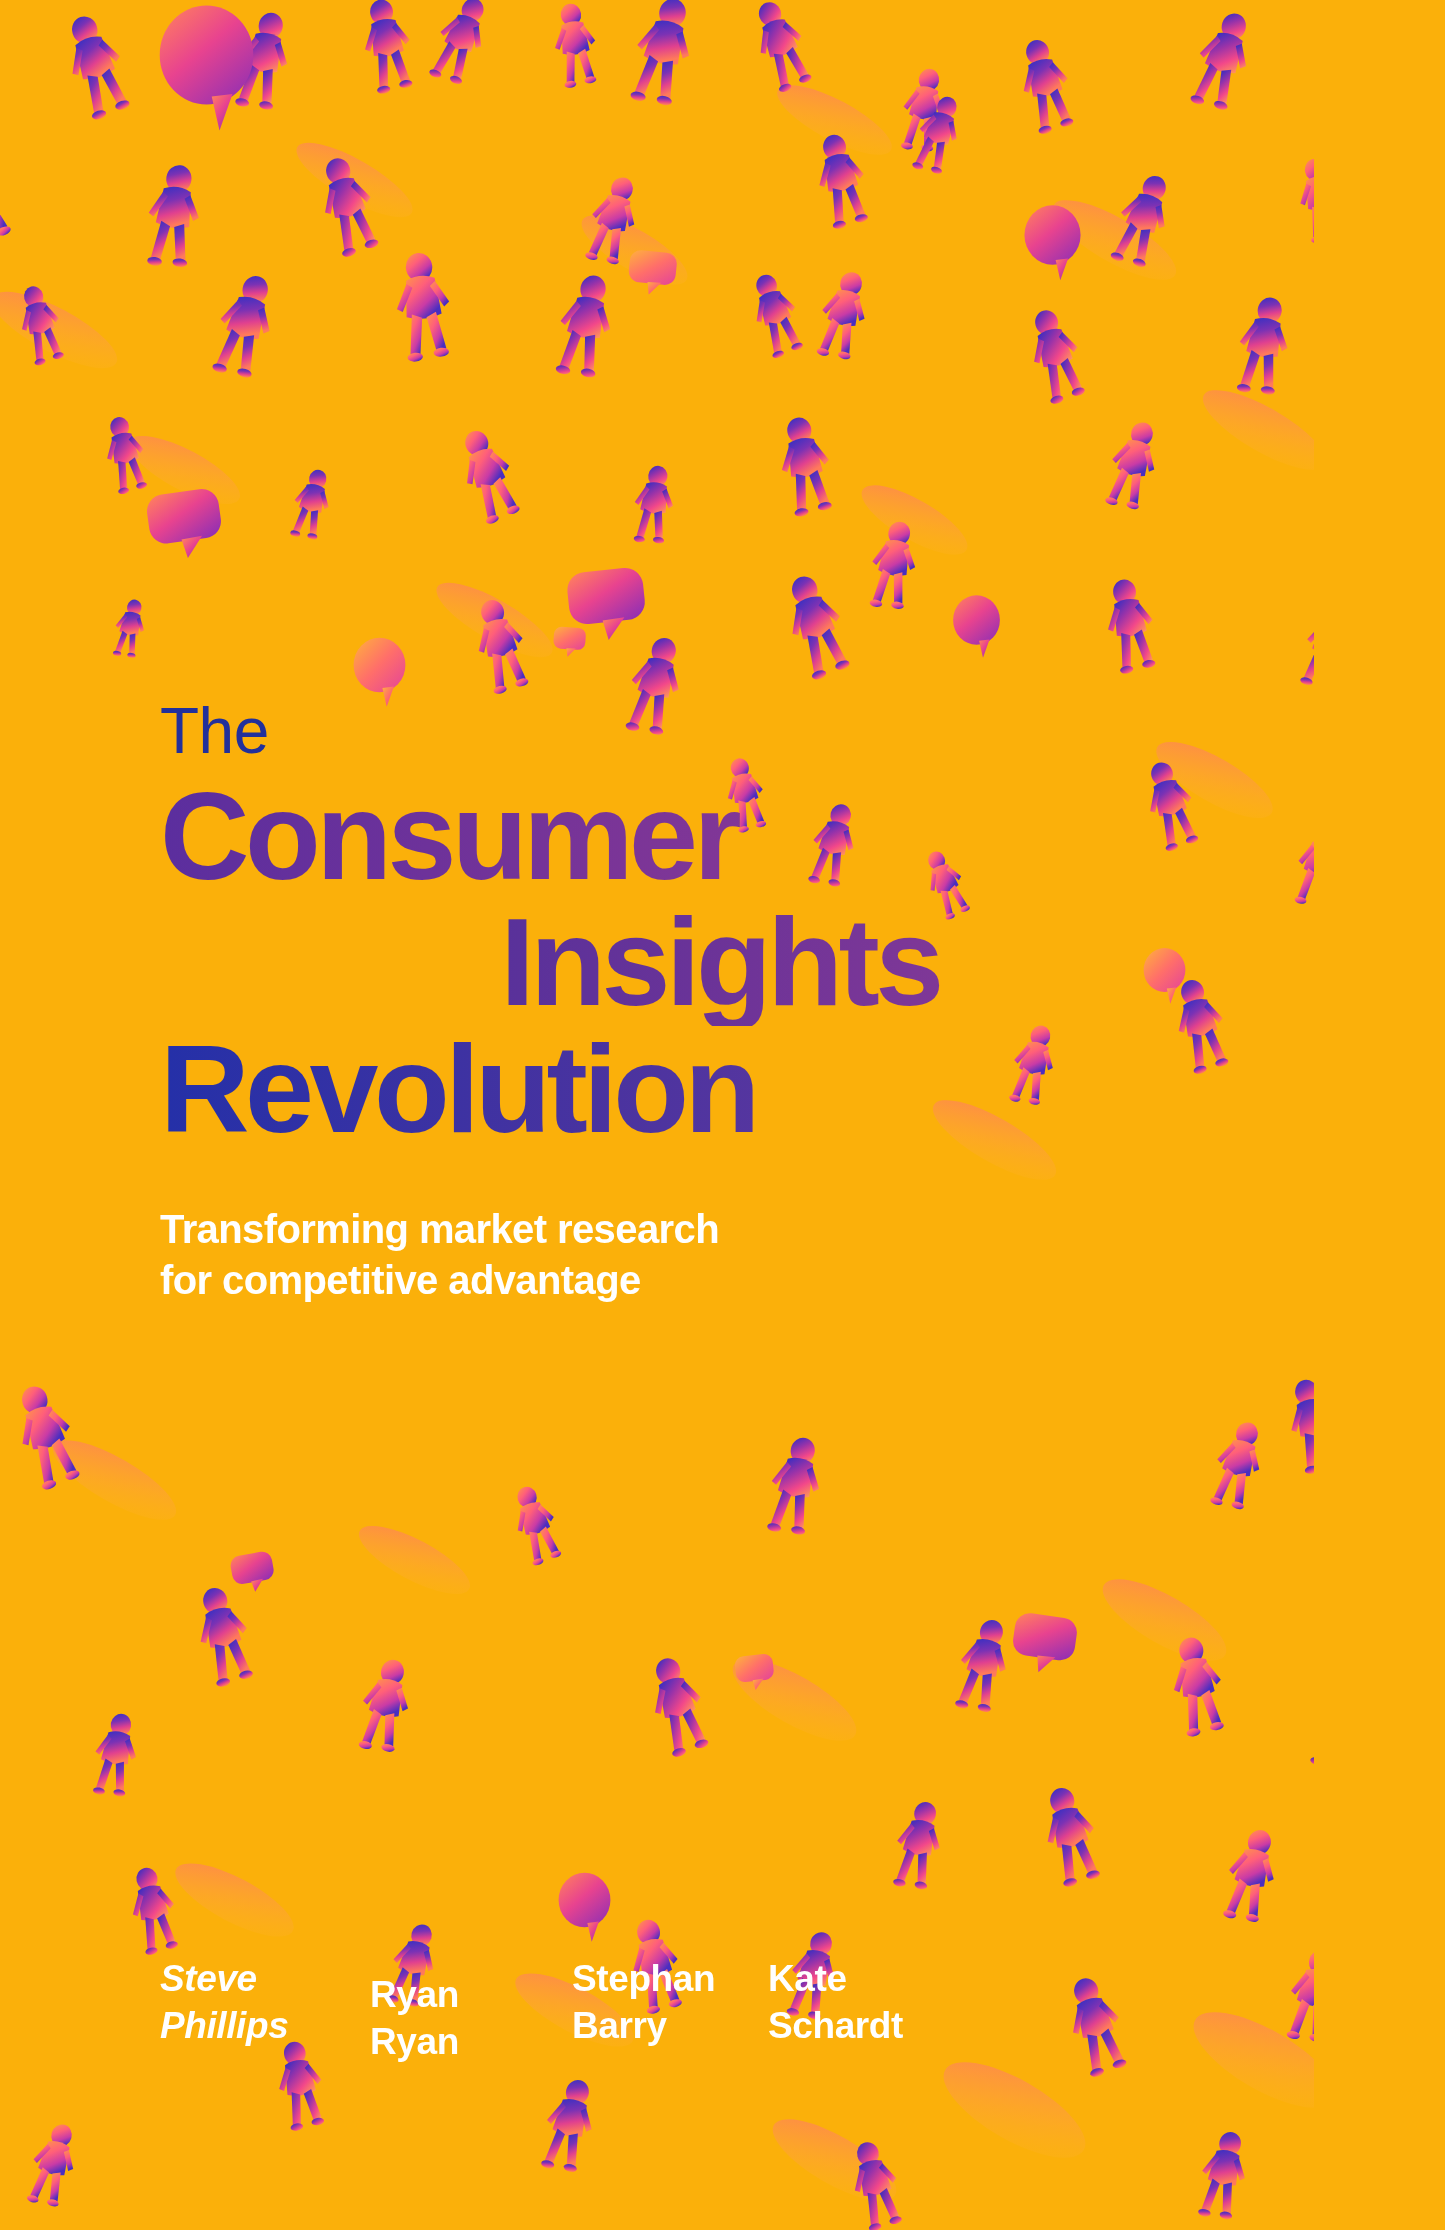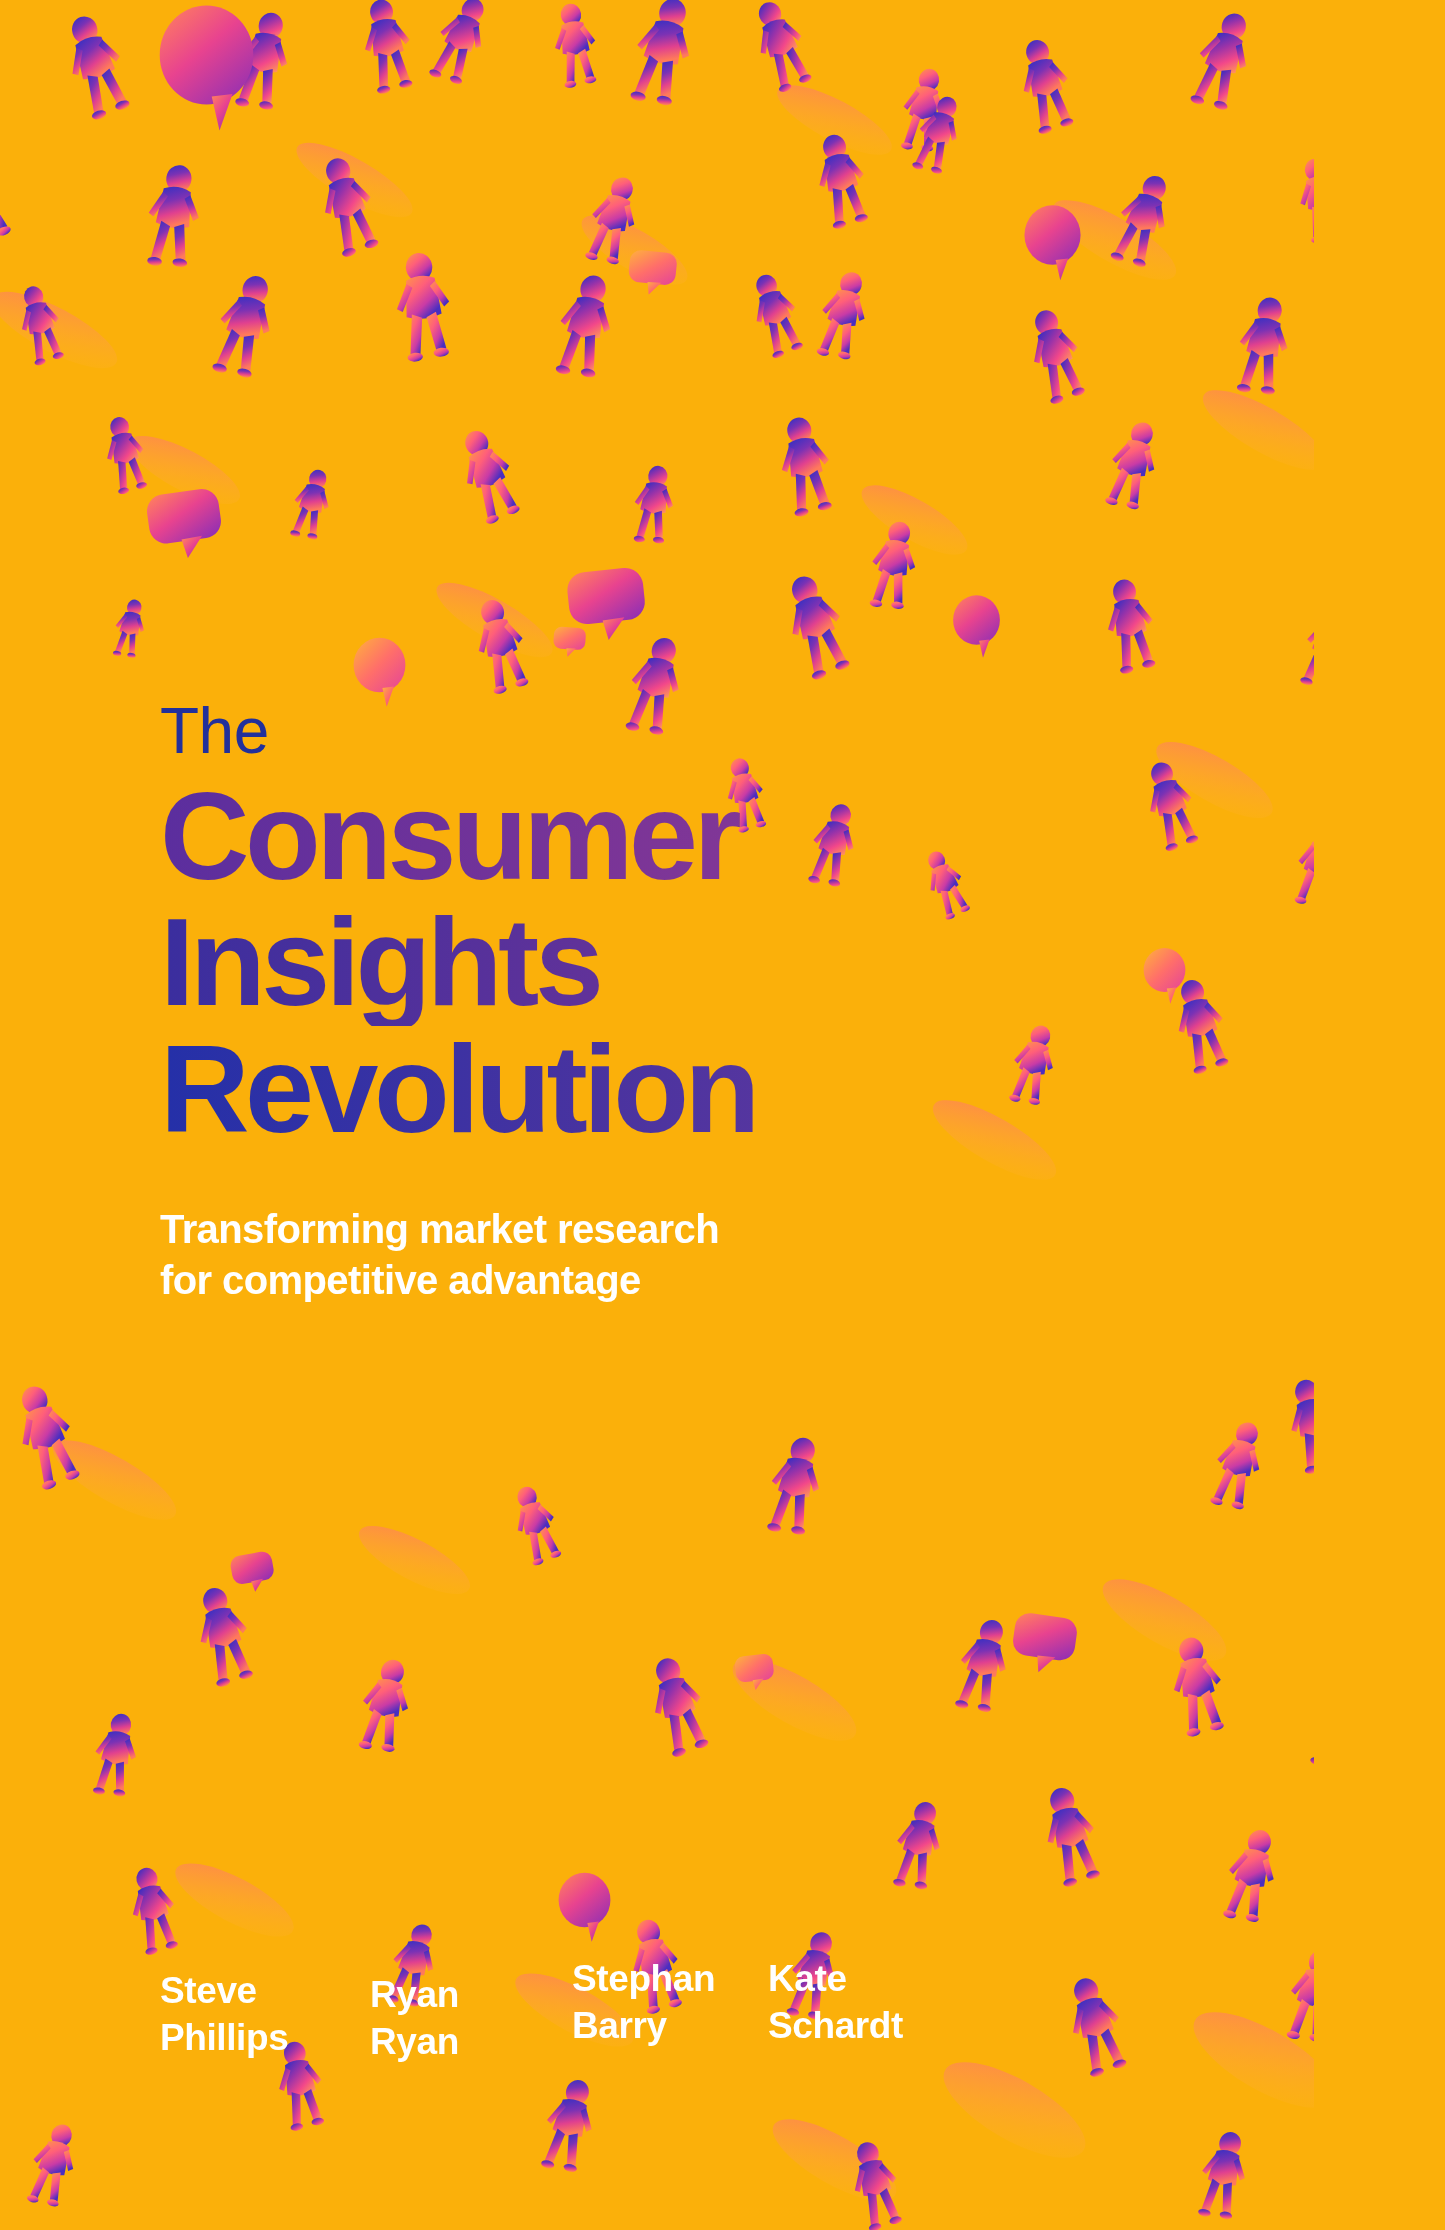--- a/index.html
+++ b/index.html
@@ -53,20 +53,21 @@
     background-clip:text;
     -webkit-background-clip:text;
     color:transparent;
     -webkit-text-fill-color:transparent;
   }
   .title-line.l1 {
     background-image:linear-gradient(90deg,#5B2E9E 0%,#7B3597 42%,#9C3E95 100%);
   }
   .title-line.l2 {
     background-image:linear-gradient(90deg,#3A2E9E 0%,#6A3398 48%,#9C3E95 100%);
+    text-align:center;
   }
   .title-line.l3 {
     background-image:linear-gradient(90deg,#2430A8 0%,#4A339F 40%,#7B3FA0 100%);
   }
 
   .subtitle {
     margin-top:52px;
     color:#FFFFFF;
     font-weight:700;
     font-size:40px;
@@ -87,21 +88,21 @@
   .author {
     position:absolute;
     color:#FFFFFF;
     font-weight:700;
     font-size:37px;
     line-height:1.28;
     letter-spacing:-0.4px;
     text-shadow:0 0 1px rgba(0,0,0,0.04);
   }
   .author .fn, .author .ln { display:block; white-space:nowrap; }
-  .author.a0 { left:0px;   top:12px; }
+  .author.a0 { left:0px;   top:0px;font-style:italic; }
   .author.a1 { left:210px; top:16px; }
   .author.a2 { left:412px; top:0px; }
   .author.a3 { left:608px; top:0px; }
 </style>
 </head>
 <body>
 
 <div class="cover">
 
   <div class="crowd">

